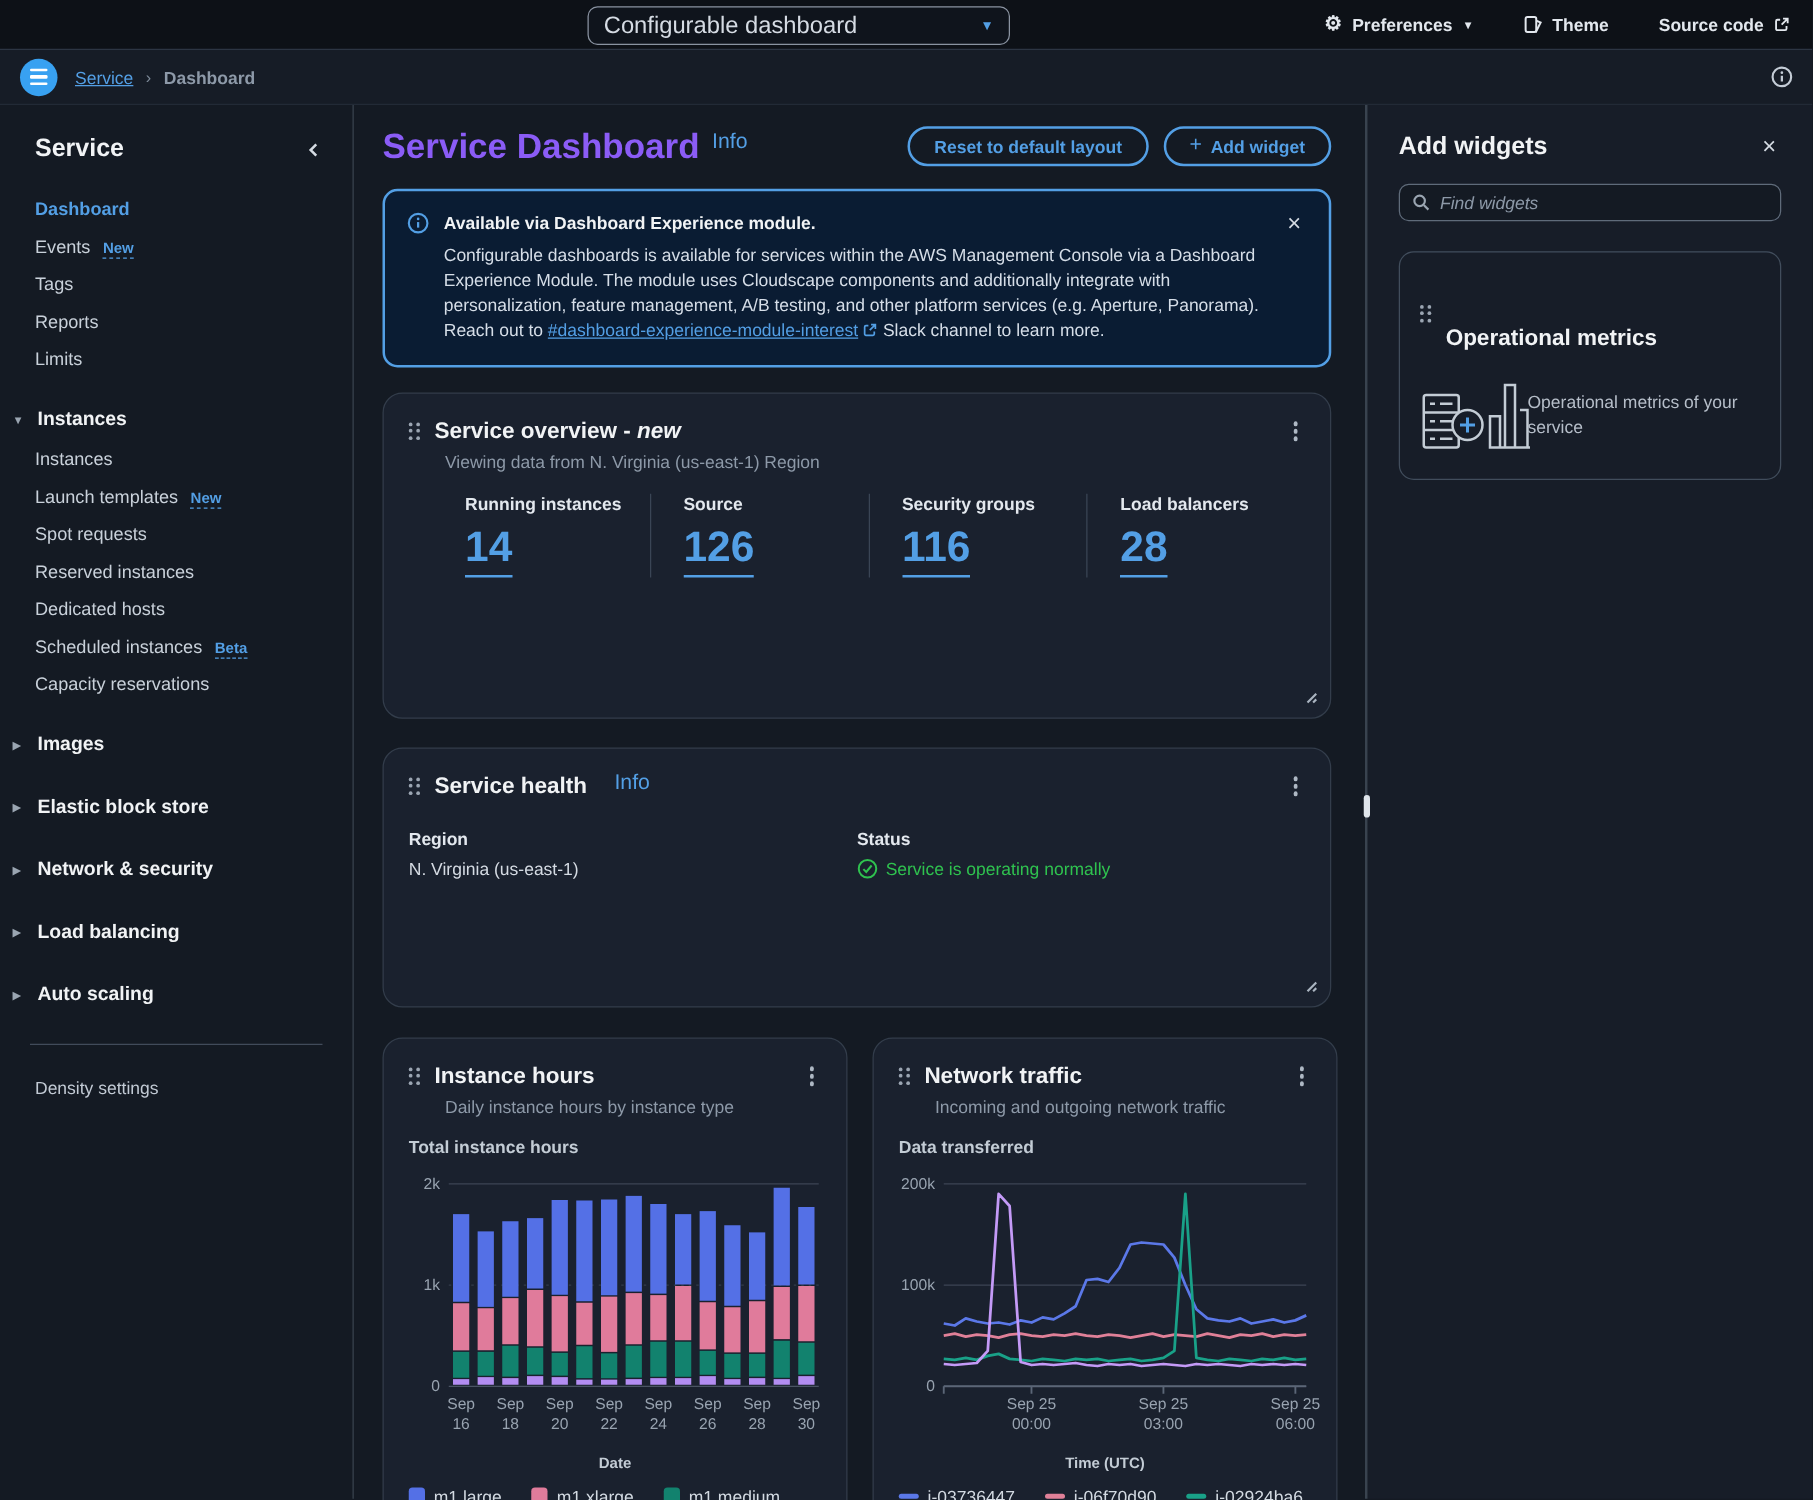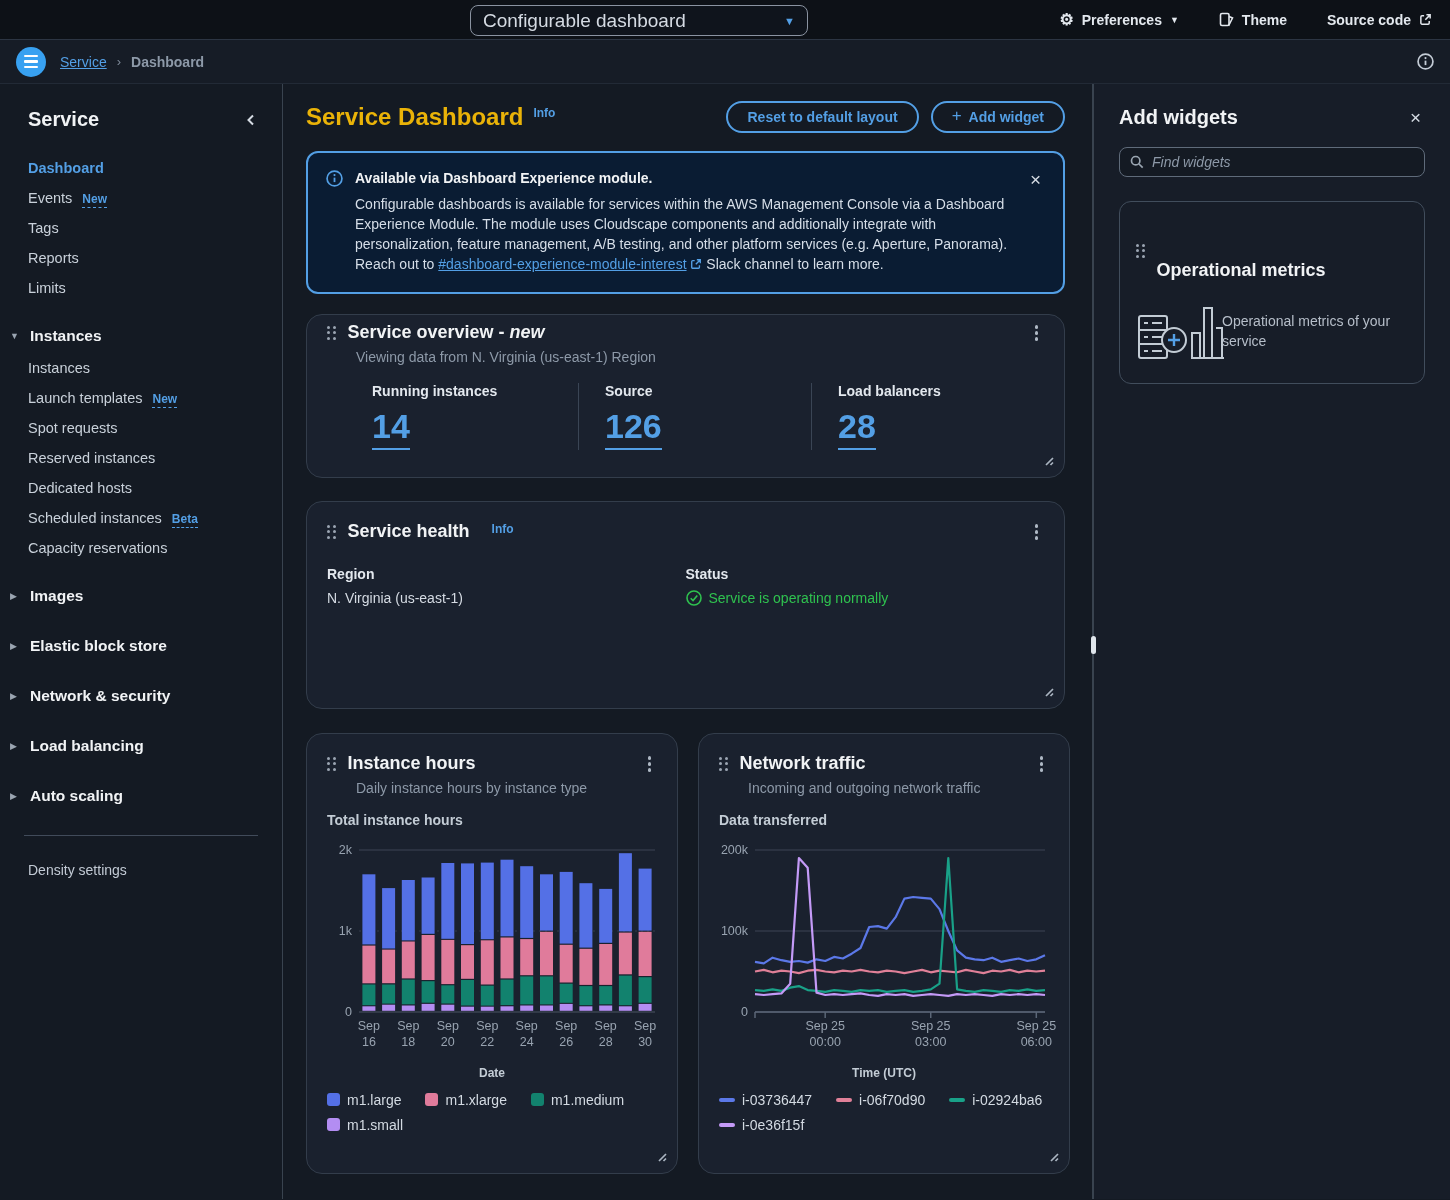--- a/index.html
+++ b/index.html
@@ -52,22 +52,22 @@
   .section-head { display:flex; align-items:center; gap:10px; padding:8px 0; cursor:pointer; }
   .section-caret { color:#9aa5b1; font-size:9px; width:10px; margin-left:-18px; }
   .section-label { font-size:15.5px; font-weight:700; color:#f1f3f5; }
   .section-children .side-link { padding:7px 0; }
   .side-hr { border:none; border-top:1px solid #414b5a; margin:22px 0 0 -4px; }
   .density-link { display:block; margin-top:26px; color:#c2cad4; font-size:14px; text-decoration:none; }
 
   
   .main { flex:1; padding:14px 27px 0 23px; min-width:0; }
   .page-head { display:flex; align-items:center; height:38px; }
-  .page-head h1 { font-size:24px; font-weight:700; color:#eab308; }
-  .info-link { color:#539fe5; font-size:12px; font-weight:700; text-decoration:none; margin-left:10px; position:relative; top:-4px; }
+  .page-head h1 { font-size:28px; font-weight:700; color:#8b5cf6; }
+  .info-link { color:#539fe5; font-size:17px; font-weight:400; text-decoration:none; margin-left:10px; position:relative; top:-4px; }
   .head-actions { margin-left:auto; display:flex; gap:12px; }
   .pill-btn { height:32px; border:2px solid #539fe5; border-radius:18px; color:#539fe5;
     font-weight:700; font-size:14px; padding:0 19px; display:flex; align-items:center; gap:7px; background:transparent; }
   .plus-glyph { font-size:17px; font-weight:400; position:relative; top:-1px; }
 
   
   .flash { margin-top:15px; border:2px solid #539fe5; background:#0a1c33; border-radius:12px;
     padding:15px 18px 17px; display:flex; gap:12px; }
   .flash-body { flex:1; line-height:20px; color:#d6dee8; }
   .flash-title { font-weight:700; color:#f1f3f5; margin-bottom:6px; }
@@ -79,21 +79,21 @@
   .widget-head { display:flex; align-items:center; gap:12px; }
   .widget-head h3 { font-size:18px; font-weight:700; color:#f1f3f5; }
   .widget-head h3 em { font-style:italic; }
   .w-sub { color:#8d99a8; font-size:14px; margin:4px 0 0 29px; }
   .drag-handle { display:grid; grid-template-columns:repeat(2,3px); grid-auto-rows:3px; gap:2.5px; cursor:grab; }
   .drag-handle i { width:3px; height:3px; background:#9ba5b2; border-radius:50%; }
   .menu-btn { margin-left:auto; display:flex; flex-direction:column; gap:2.5px; padding:4px 6px; }
   .menu-btn i { width:3.5px; height:3.5px; background:#aeb8c4; border-radius:50%; }
   .resize-handle { position:absolute; right:10px; bottom:8px; cursor:nwse-resize; }
 
-  .overview-card { margin-top:20px; height:164px; padding:6px 20px; }
+  .overview-card { margin-top:20px; height:261px; padding:18px 20px; }
   .stats-row { display:flex; margin-top:18px;margin-left:45px; }
   .stat { flex:1; padding-left:26px; border-left:1px solid #3a4555; }
   .stat:first-child { padding-left:0; border-left:none; }
   .stat-label { font-weight:700; font-size:14px; color:#e3e8ee; margin-bottom:9px; }
   .stat-value { display:inline-block; color:#539fe5; font-size:34px; font-weight:700;
     text-decoration:none; border-bottom:2px solid #539fe5; padding-bottom:3px; line-height:1.1; }
 
   .health-card { margin-top:23px; height:208px; padding:18px 20px; }
   .health-cols { display:flex; margin-top:22px; }
   .health-col { flex:1; }
@@ -303,20 +303,21 @@
         <button class="menu-btn">
             <i></i>
             <i></i>
             <i></i>
           </button>
       </div>
       <div class="w-sub">Viewing data from N. Virginia (us-east-1) Region</div>
       <div class="stats-row" id="overview-stats">
           <div class="stat"><div class="stat-label">Running instances</div><a class="stat-value">14</a></div>
           <div class="stat"><div class="stat-label">Source</div><a class="stat-value">126</a></div>
+          <div class="stat"><div class="stat-label">Security groups</div><a class="stat-value">116</a></div>
           <div class="stat"><div class="stat-label">Load balancers</div><a class="stat-value">28</a></div>
         </div>
       <span class="resize-handle">
         <svg width="13" height="13" viewBox="0 0 13 13">
             <path d="M12 5 5 12M12 9.5 9.5 12" stroke="#aab4c0" stroke-width="1.7" fill="none"></path>
           </svg>
       </span>
     </section>
 
     <section class="card health-card">

